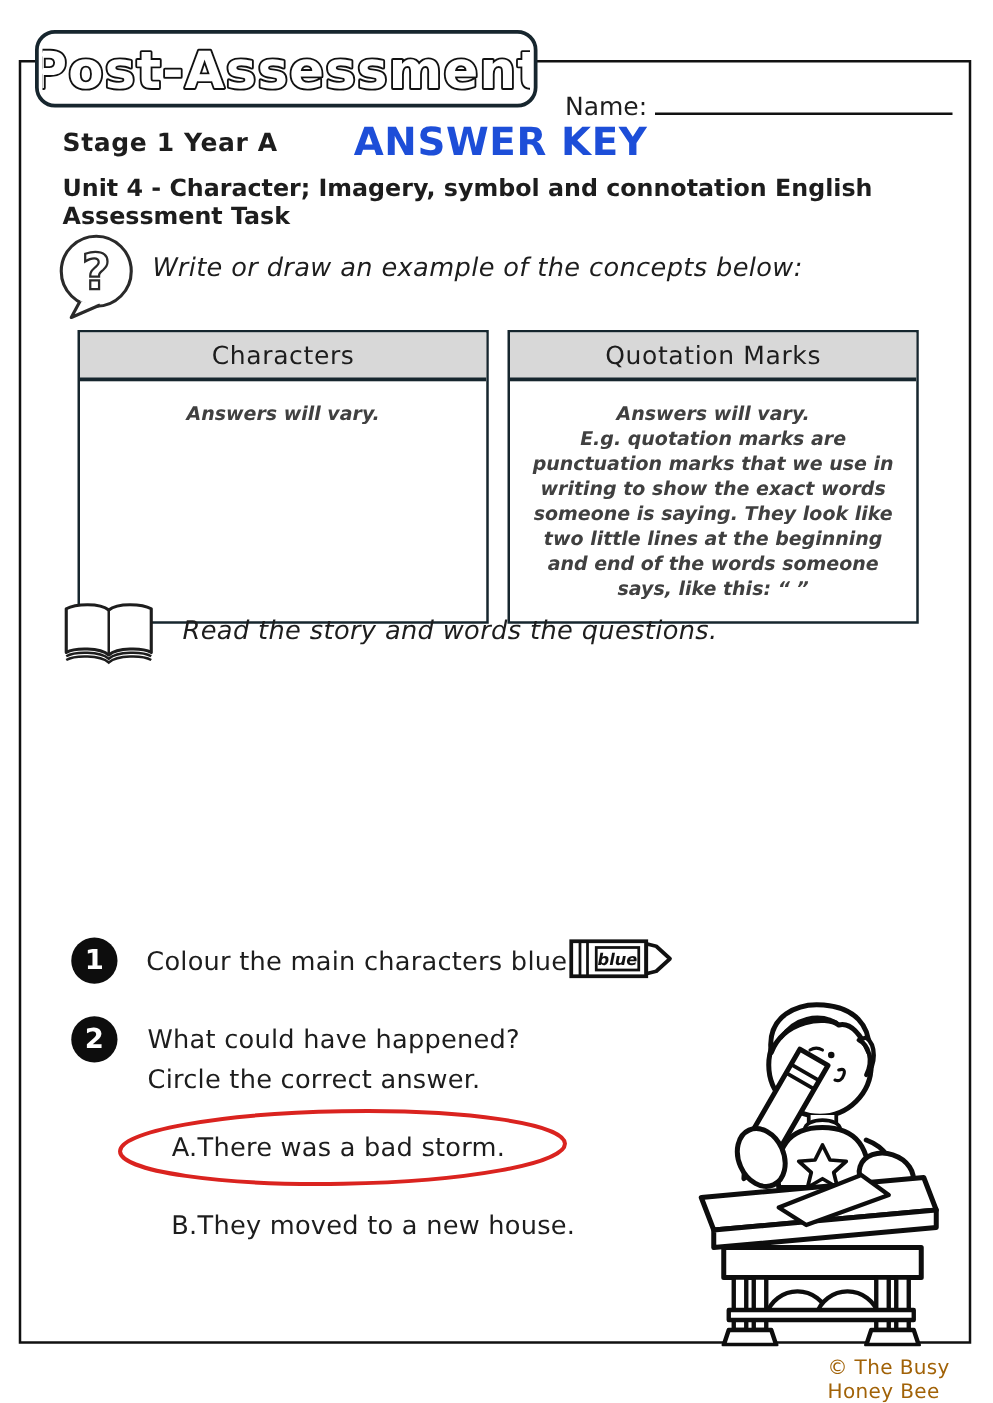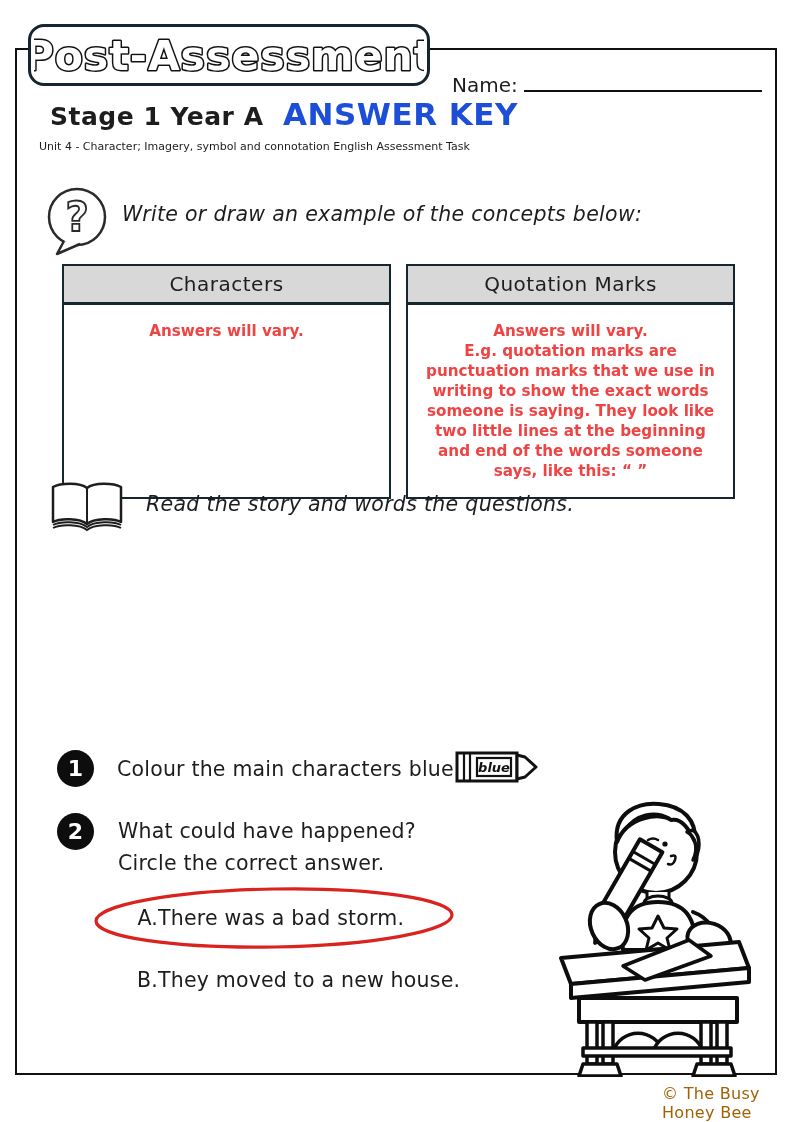--- a/index.html
+++ b/index.html
@@ -16,38 +16,38 @@
   .title-badge {
     position:absolute; left:28px; top:24px; width:402px; height:62px;
     background:#fff; border:3.5px solid #17262e; border-radius:16px;
     display:flex; align-items:center; justify-content:center;
   }
   .name-row { position:absolute; left:452px; top:70px; font-size:20px; }
   .name-line {
     display:inline-block; width:238px; border-bottom:2px solid #111;
     height:22px; margin-left:6px; vertical-align:baseline;
   }
-  .stage { position:absolute; left:50px; top:102px; font-size:25px; font-weight:bold; letter-spacing:0.5px; }
+  .stage { position:absolute; left:50px; top:102px; font-size:20px; font-weight:bold; letter-spacing:0.5px; }
   .answer-key { position:absolute; left:283px; top:96px; font-size:31px; font-weight:bold; color:#1d4ed8; letter-spacing:0.5px; }
-  .unit-line { position:absolute; left:39px; top:140px; width:700px; font-size:11px; font-weight:normal; }
+  .unit-line { position:absolute; left:50px; top:140px; width:700px; font-size:19px; font-weight:bold; }
   
   .instr { font-style:italic; font-size:20.5px; letter-spacing:0.3px; }
   .instr-1 { position:absolute; left:122px; top:202px; }
   .instr-2 { position:absolute; left:146px; top:492px; }
   .qbubble { position:absolute; left:44px; top:186px; }
   .bookicon { position:absolute; left:46px; top:478px; }
   
   .boxes-row { position:absolute; left:62px; top:264px; width:673px; display:flex; gap:15px; }
   .concept-box { width:329px; border:2.5px solid #16262e; background:#fff; height:235px; }
   .concept-header {
     height:39px; background:#d8d8d8; border-bottom:3px solid #16262e;
     display:flex; align-items:center; justify-content:center;
     font-size:20px; letter-spacing:0.5px;
   }
-  .concept-body { padding:16px 9px 0 9px; text-align:center; color:#ef4444; font-weight:bold; font-size:15.2px; line-height:1.32; }
+  .concept-body { padding:16px 9px 0 9px; text-align:center; color:#404040; font-weight:bold; font-size:15.2px; line-height:1.32;font-style:italic; }
   
   .story-box {
     position:absolute; left:55px; top:552px; width:690px; height:143px;
     border:3px solid #16262e; background:#fff;
     border-radius:255px 15px 225px 15px / 6px 255px 8px 255px;
     padding:20px 20px 0 21px;
   }
   .story-text { font-size:21.5px; line-height:35px; letter-spacing:0.2px; }
   .hl { background:#a9dcef; padding:1px 3px; }
   

